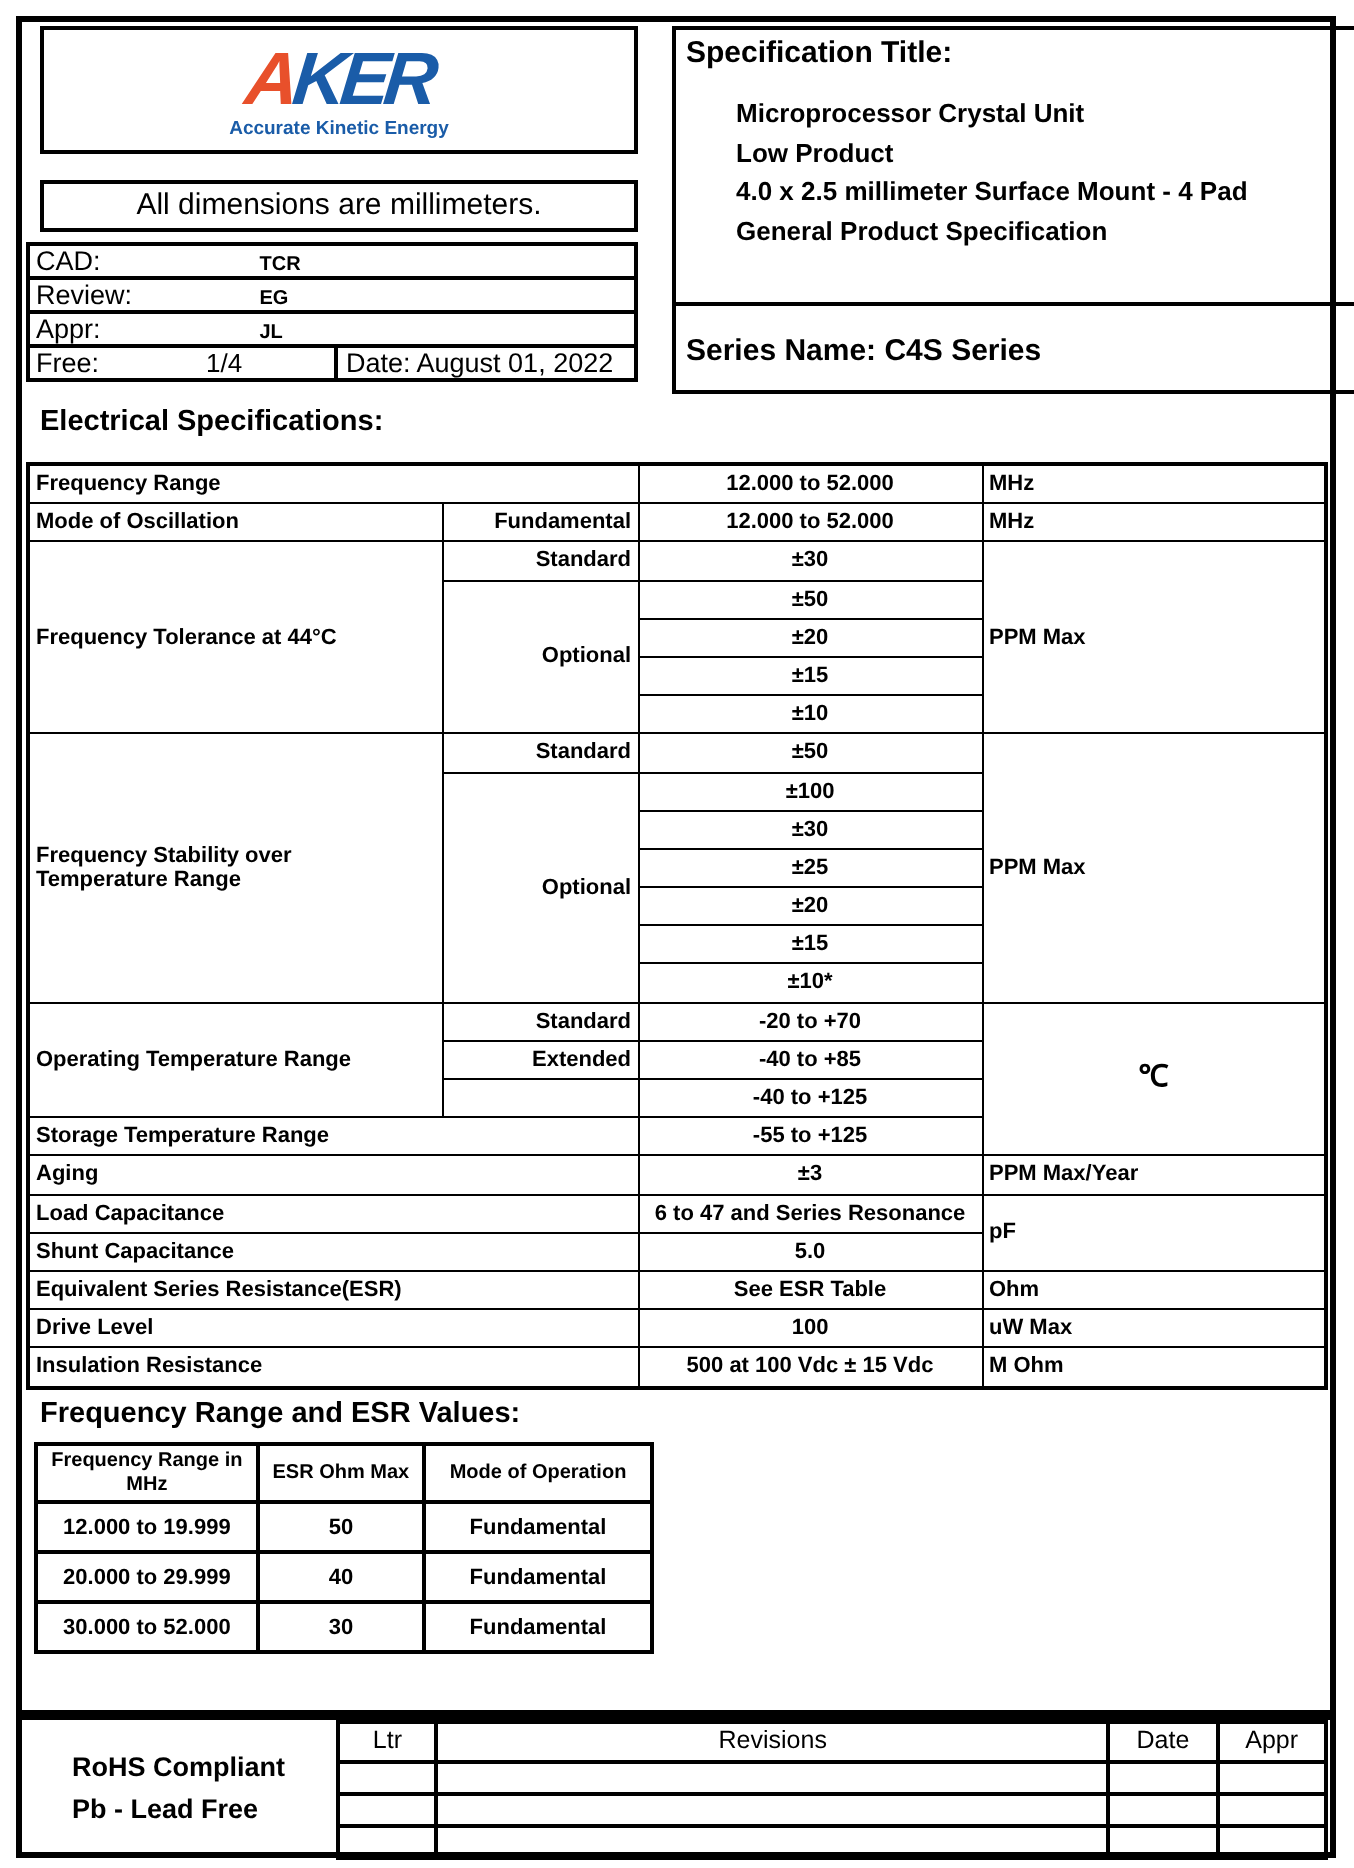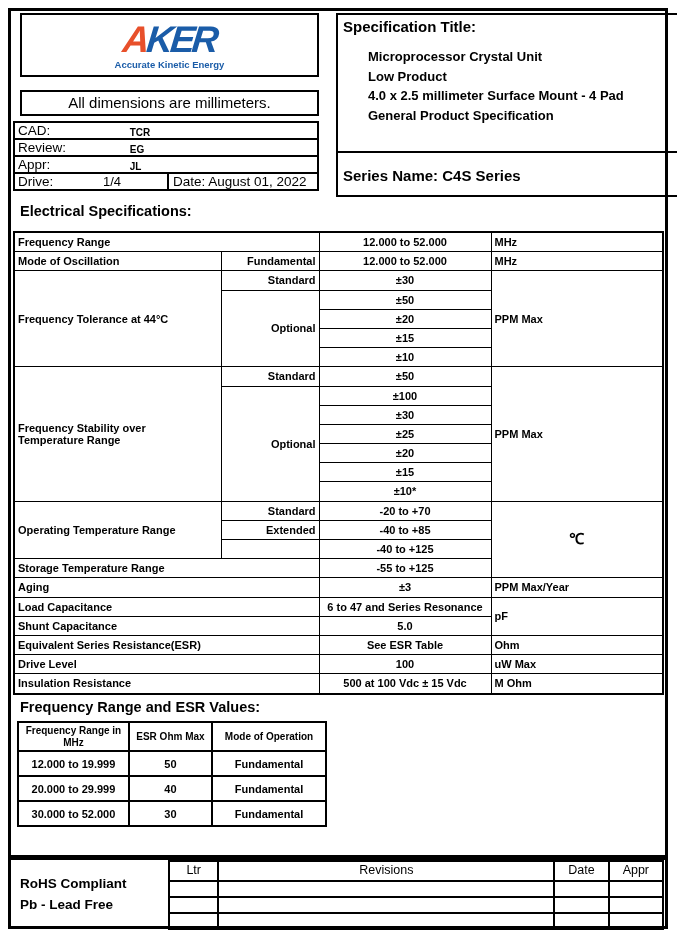--- a/index.html
+++ b/index.html
@@ -57,21 +57,21 @@
 
   
   .esr-table-wrap{left:17px;top:721px;width:310px;}
   .esr-table{border:2.5px solid #000;}
   .esr-table td,.esr-table th{border:2px solid #000;font-weight:bold;text-align:center;}
   .esr-table th{height:27px;font-size:10px;line-height:1.15;padding:0 4px;}
   .esr-table td{height:21px;font-size:11px;}
 
   
   .divider-bar{left:8px;top:855px;width:660px;height:5px;background:#000;}
-  .rohs{left:20px;top:874px;font-size:13.5px;font-weight:bold;line-height:1.55;}
+  .rohs{left:36px;top:874px;font-size:13.5px;font-weight:bold;line-height:1.55;}
   .rev-table-wrap{left:168px;top:860px;width:496px;}
   .rev-table{border:2.5px solid #000;}
   .rev-table td{border:2px solid #000;padding:0 2px;}
   .rev-table .hdr td{height:18px;font-size:12.5px;text-align:center;font-weight:normal;line-height:1.1;}
   .rev-table .blank td{height:14px;}
 </style>
 </head>
 <body>
 
 <div class="page">
@@ -92,21 +92,21 @@
     </div>
     <div class="info-row">
       <span class="info-label">Review:</span>
       <span class="info-value">EG</span>
     </div>
     <div class="info-row">
       <span class="info-label">Appr:</span>
       <span class="info-value">JL</span>
     </div>
     <div class="info-row">
-      <span class="info-label">Drive:</span>
+      <span class="info-label">Free:</span>
       <span class="page-val">1/4</span>
       <span class="cell-divider"></span>
       <span class="date-val">Date: August 01, 2022</span>
     </div>
   </div>
 
   <div class="abs spec-box">
     <div class="spec-title-section">
       <div class="spec-title-label">Specification Title:</div>
       <div class="spec-title-lines">

